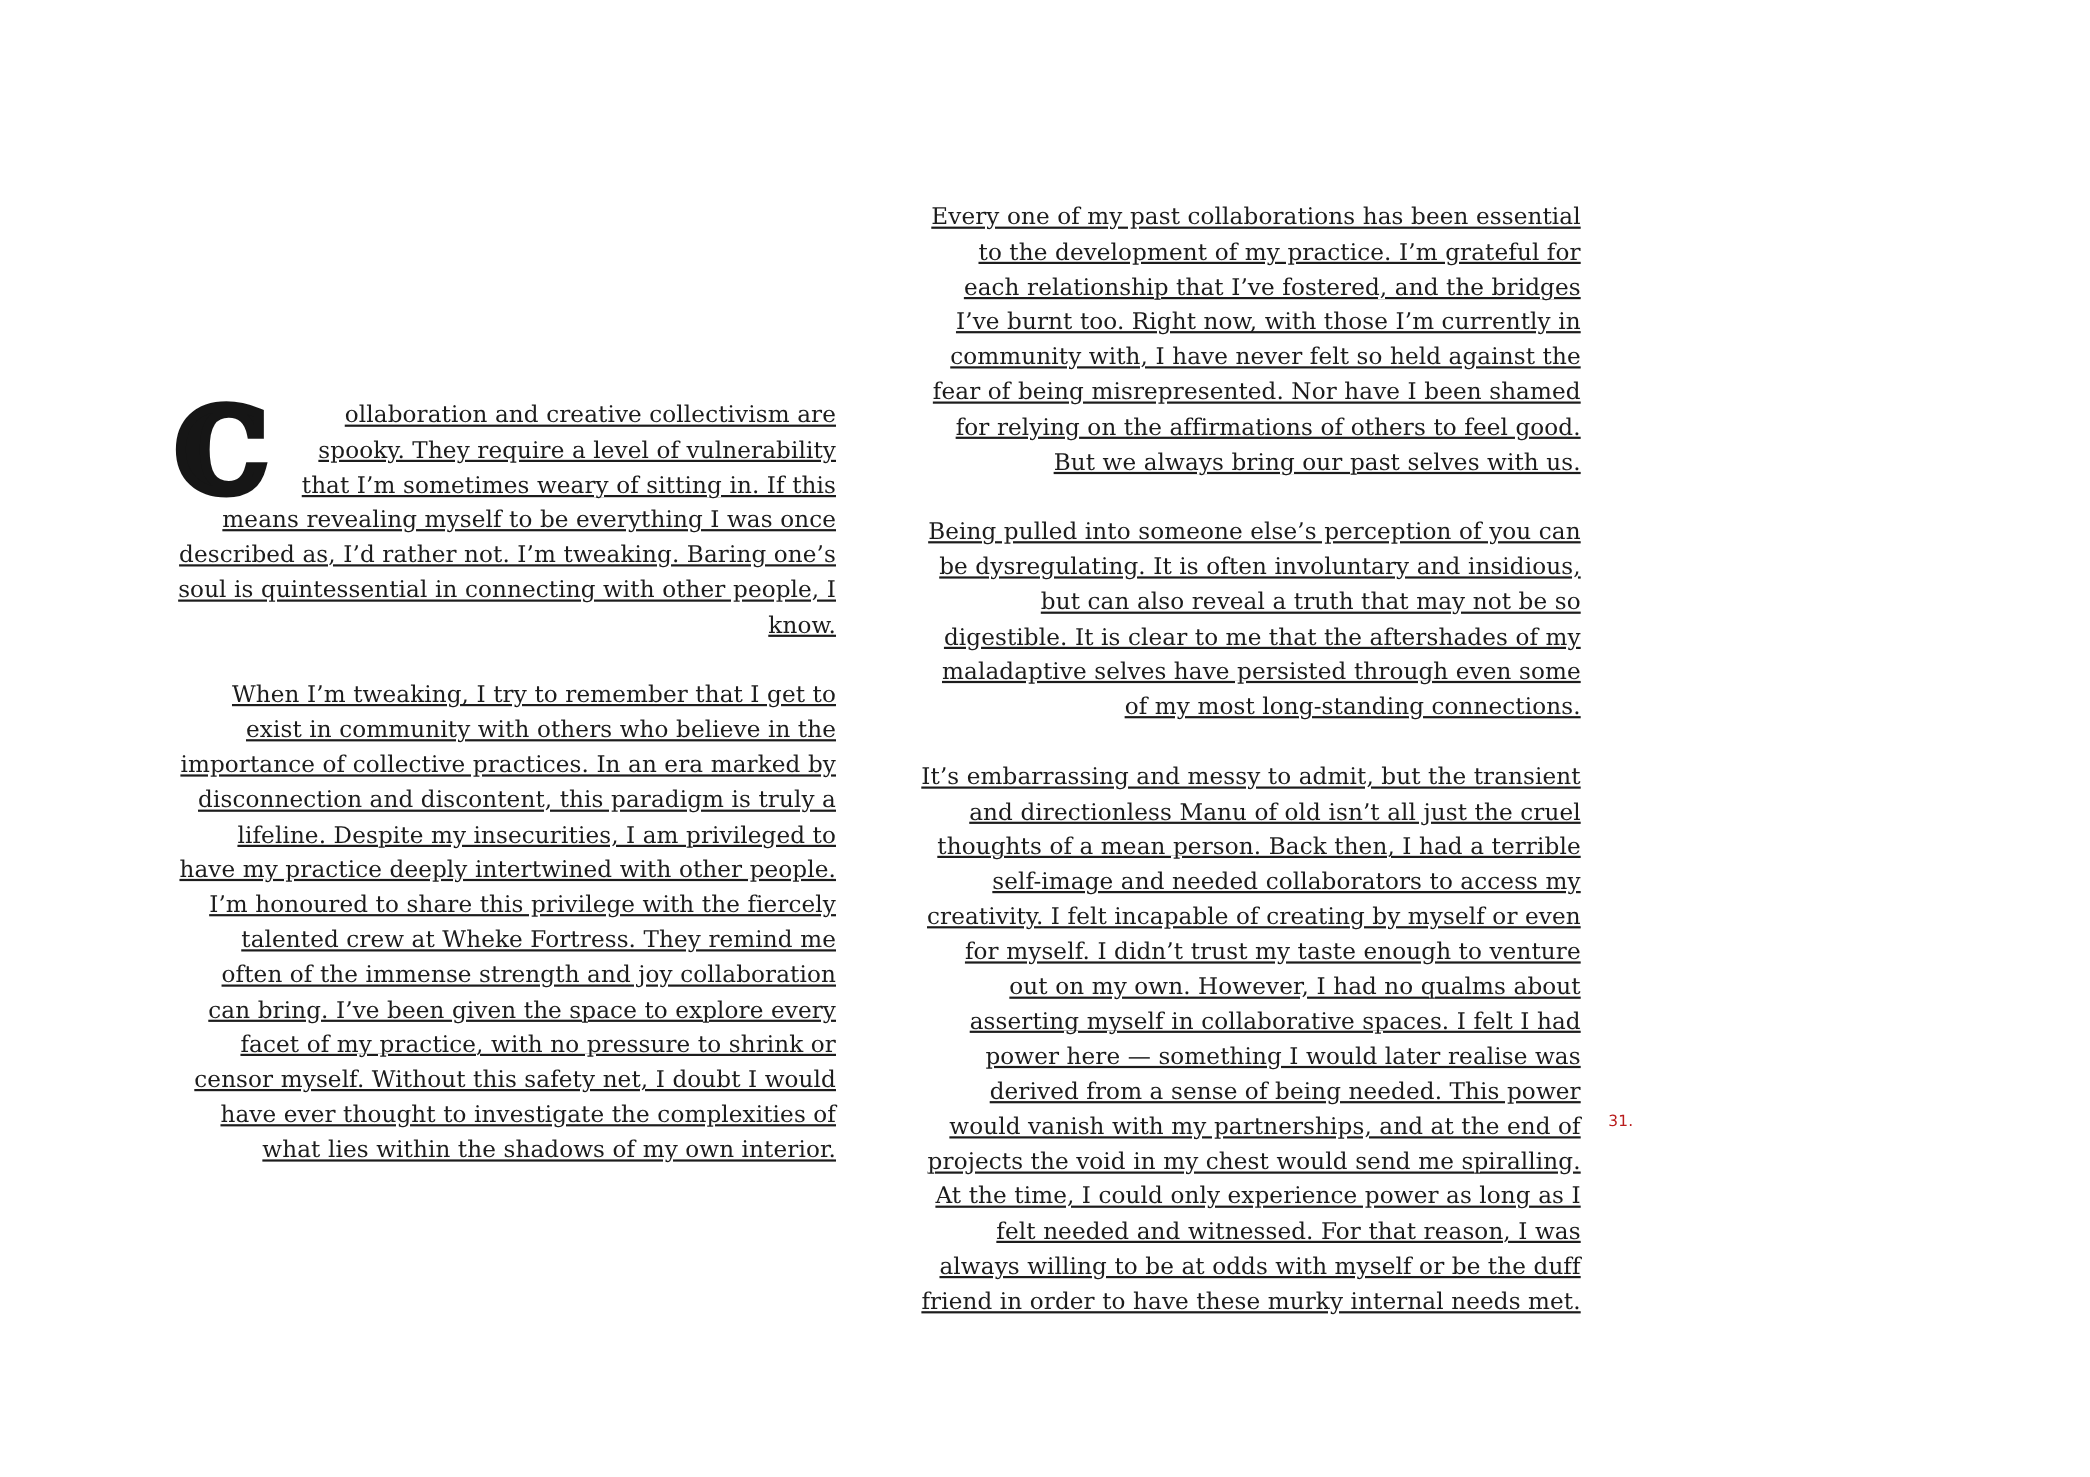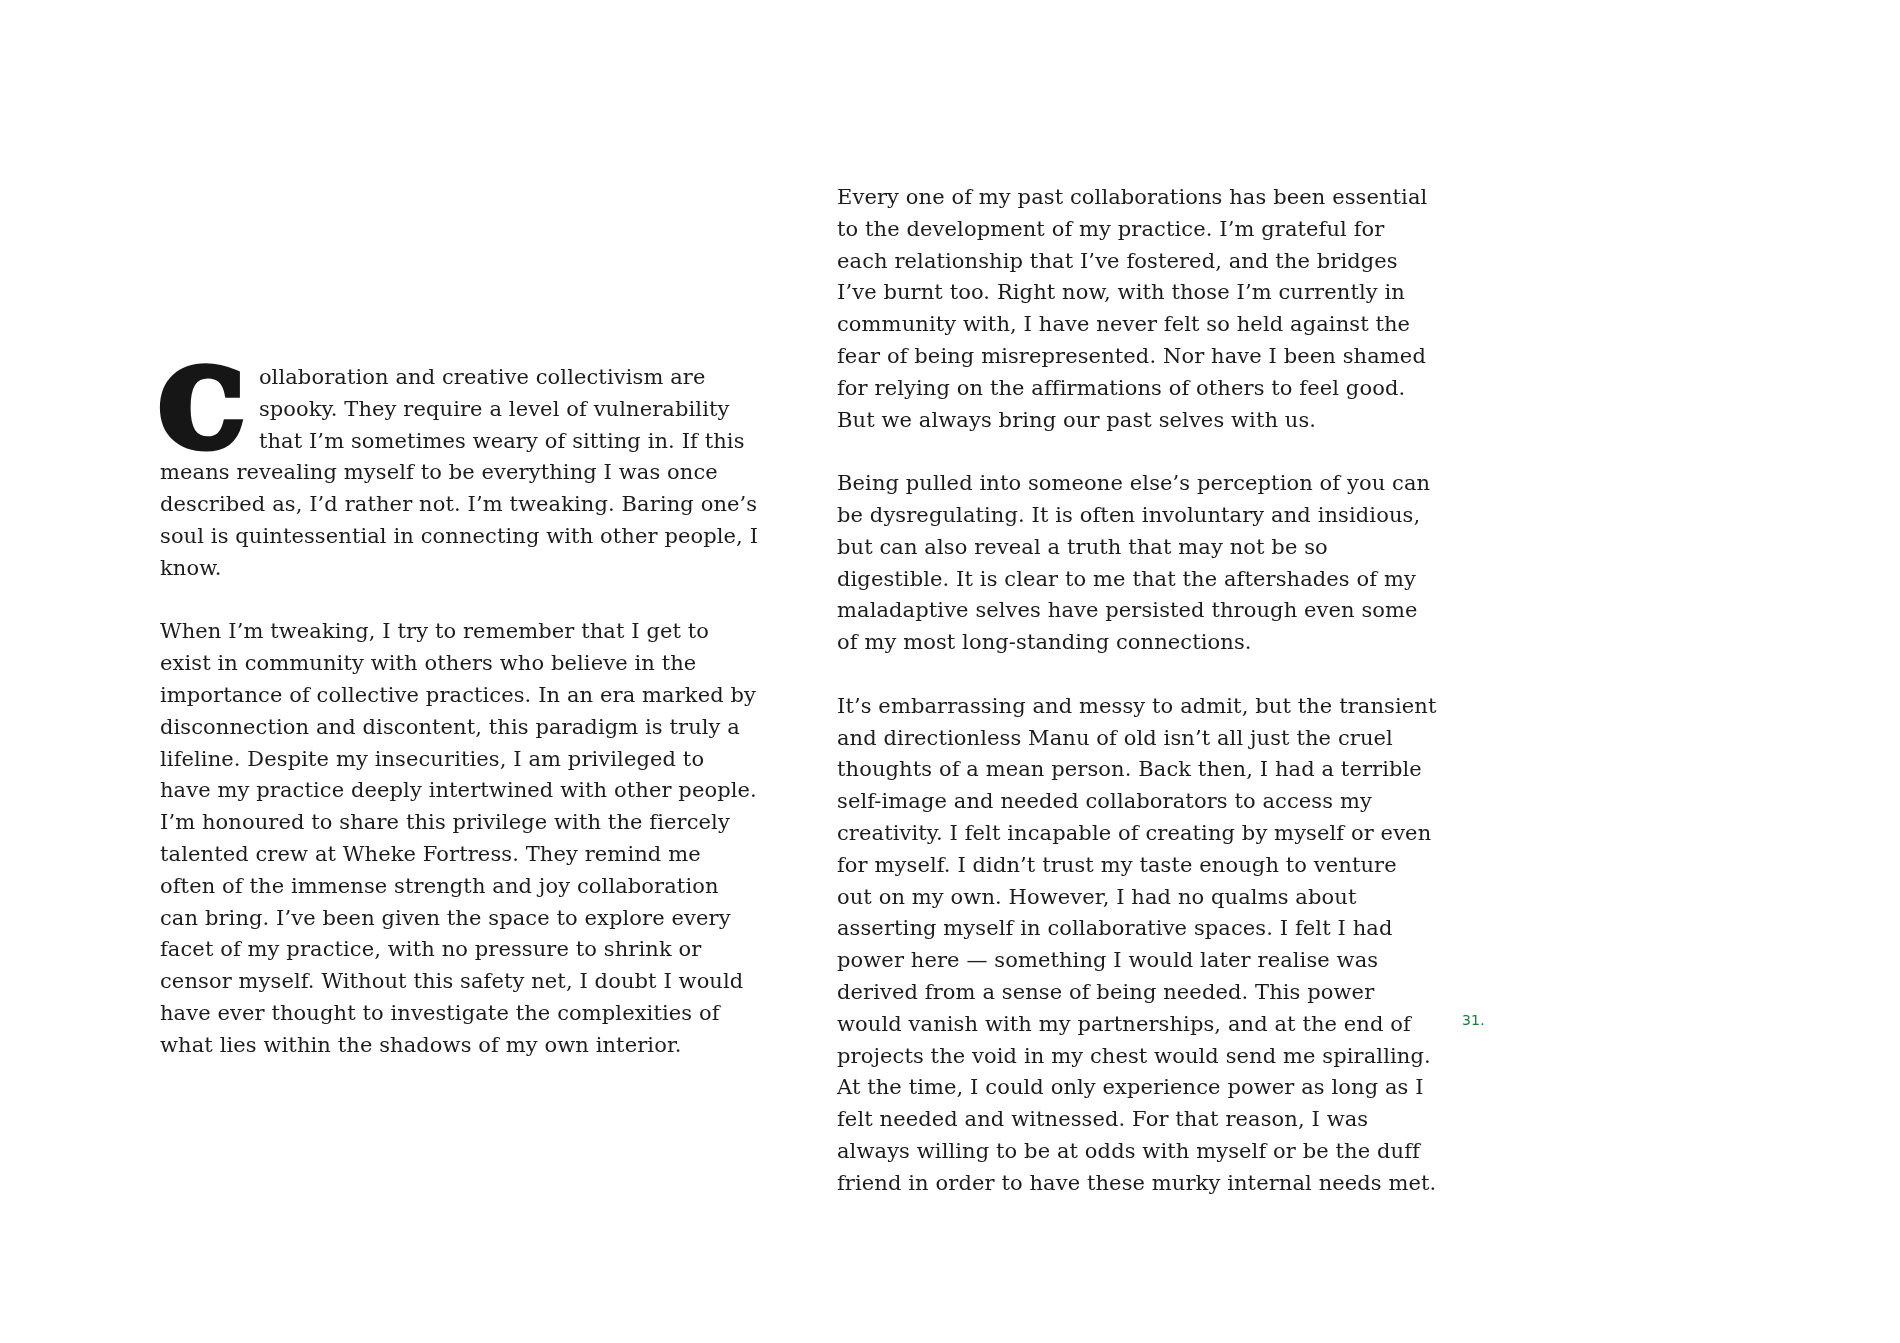--- a/index.html
+++ b/index.html
@@ -15,21 +15,22 @@
     overflow: hidden;
     font-family: "DejaVu Serif", "Liberation Serif", serif;
     color: #1c1c1c;
   }
   .column {
     position: absolute;
     width: 600px;
     font-size: 21px;
     line-height: 31.8px;
     letter-spacing: 0.1px;
-    text-align: left;
+    text-align: right;
+    text-decoration: underline;
   }
   .column-left {
     left: 160px;
     top: 362px;
   }
   .column-right {
     left: 837px;
     top: 182px;
   }
   .column p {
@@ -49,21 +50,21 @@
     -webkit-text-stroke: 9px #161616;
     margin: 0 16px 0 0;
     padding-top: 2px;
   }
   .page-number {
     position: absolute;
     left: 1462px;
     top: 1012px;
     font-family: "DejaVu Sans", "Liberation Sans", sans-serif;
     font-size: 14px;
-    color: #15803d;
+    color: #b91c1c;
     letter-spacing: 0.2px;
   }
 </style>
 </head>
 <body>
 
 <div class="page">
 
   <div class="column column-left">
     <p><span class="dropcap">C</span><span>ollaboration and creative collectivism are spooky. They require a level of vulnerability that I’m sometimes weary of sitting in. If this means revealing myself to be everything I was once described as, I’d rather not. I’m tweaking. Baring one’s soul is quintessential in connecting with other people, I know.</span></p>

